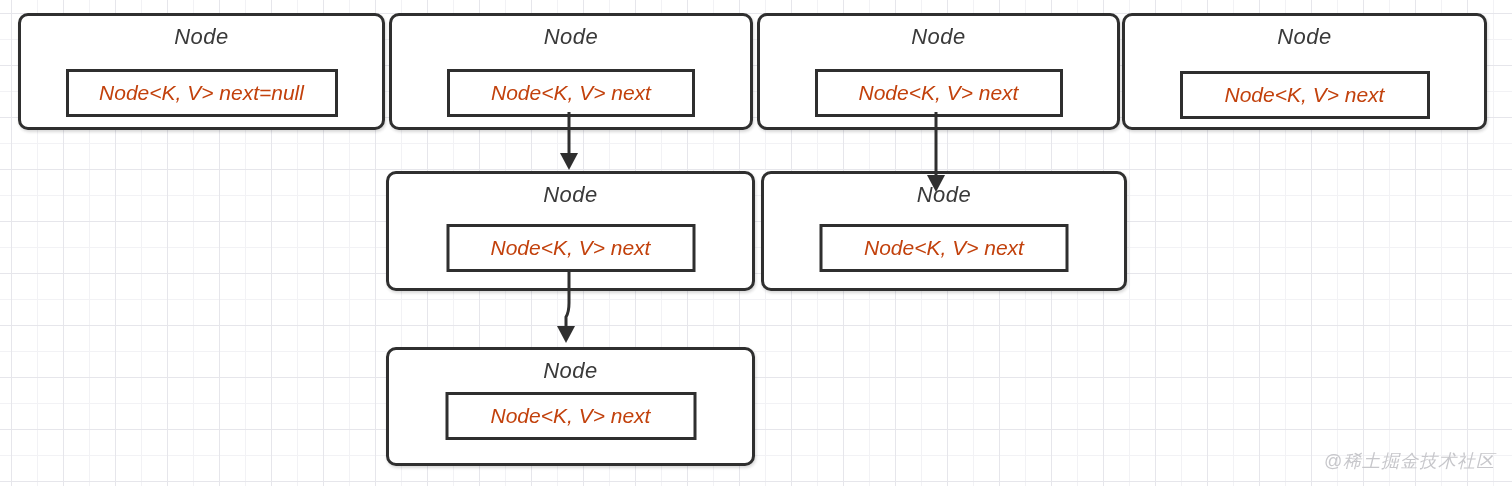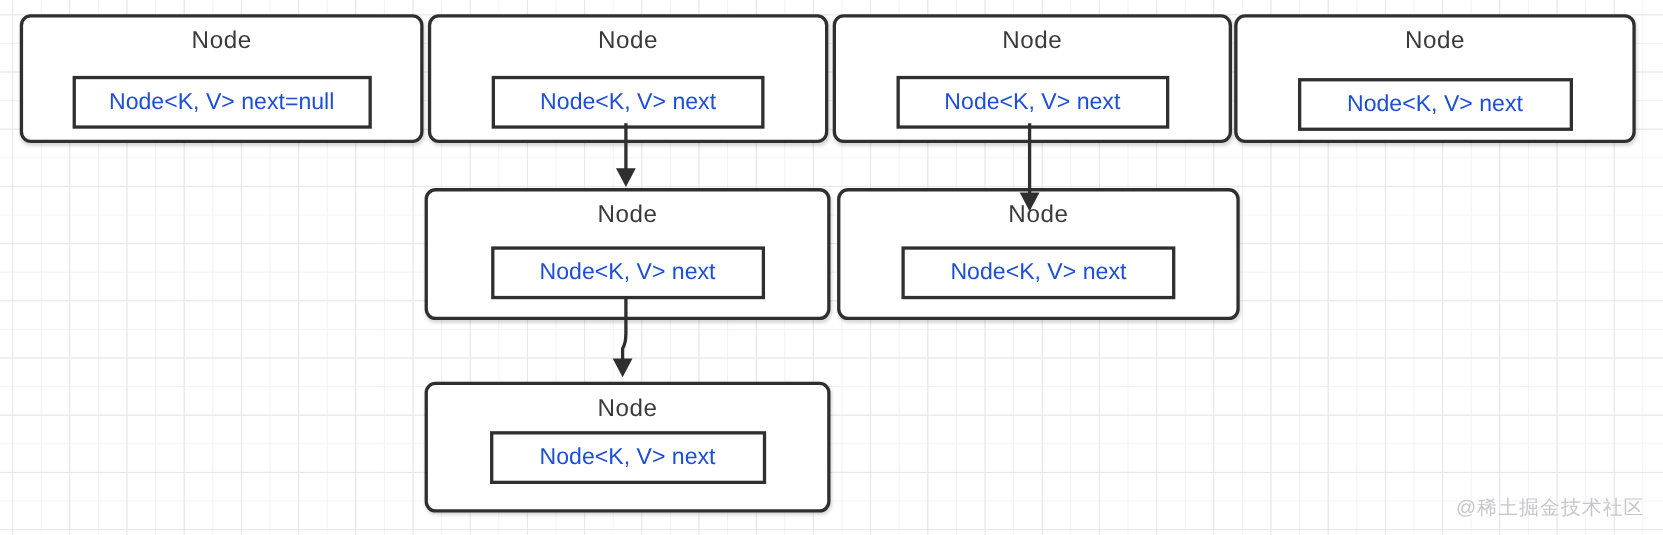--- a/index.html
+++ b/index.html
@@ -13,20 +13,21 @@
     height: 486px;
     overflow: hidden;
     background-color: #ffffff;
     background-image:
       linear-gradient(to right, #e6e6eb 1px, transparent 1px),
       linear-gradient(to bottom, #e6e6eb 1px, transparent 1px),
       linear-gradient(to right, #f2f2f5 1px, transparent 1px),
       linear-gradient(to bottom, #f2f2f5 1px, transparent 1px);
     background-size: 52px 52px, 52px 52px, 26px 26px, 26px 26px;
     background-position: 11px 13px;
+    font-style: italic;
   }
   .node-box {
     position: absolute;
     box-sizing: border-box;
     background: #ffffff;
     border: 3px solid #2f2f2f;
     border-radius: 10px;
     box-shadow: 1px 2px 3px rgba(40,40,40,0.18);
   }
   .node-title {
@@ -44,21 +45,21 @@
     box-sizing: border-box;
     left: 50%;
     transform: translateX(-50%);
     height: 48px;
     border: 3px solid #2f2f2f;
     background: #ffffff;
     display: flex;
     align-items: center;
     justify-content: center;
     font-size: 21px;
-    color: #1d4ed8;
+    color: #c2410c;
     white-space: nowrap;
   }
   
   .n-top    { top: 13px;  height: 117px; }
   .n-mid    { top: 171px; height: 120px; }
   .n-bottom { top: 347px; height: 119px; }
   .n0 { left: 18px;   width: 367px; }
   .n1 { left: 389px;  width: 364px; }
   .n2 { left: 757px;  width: 363px; }
   .n3 { left: 1122px; width: 365px; }

